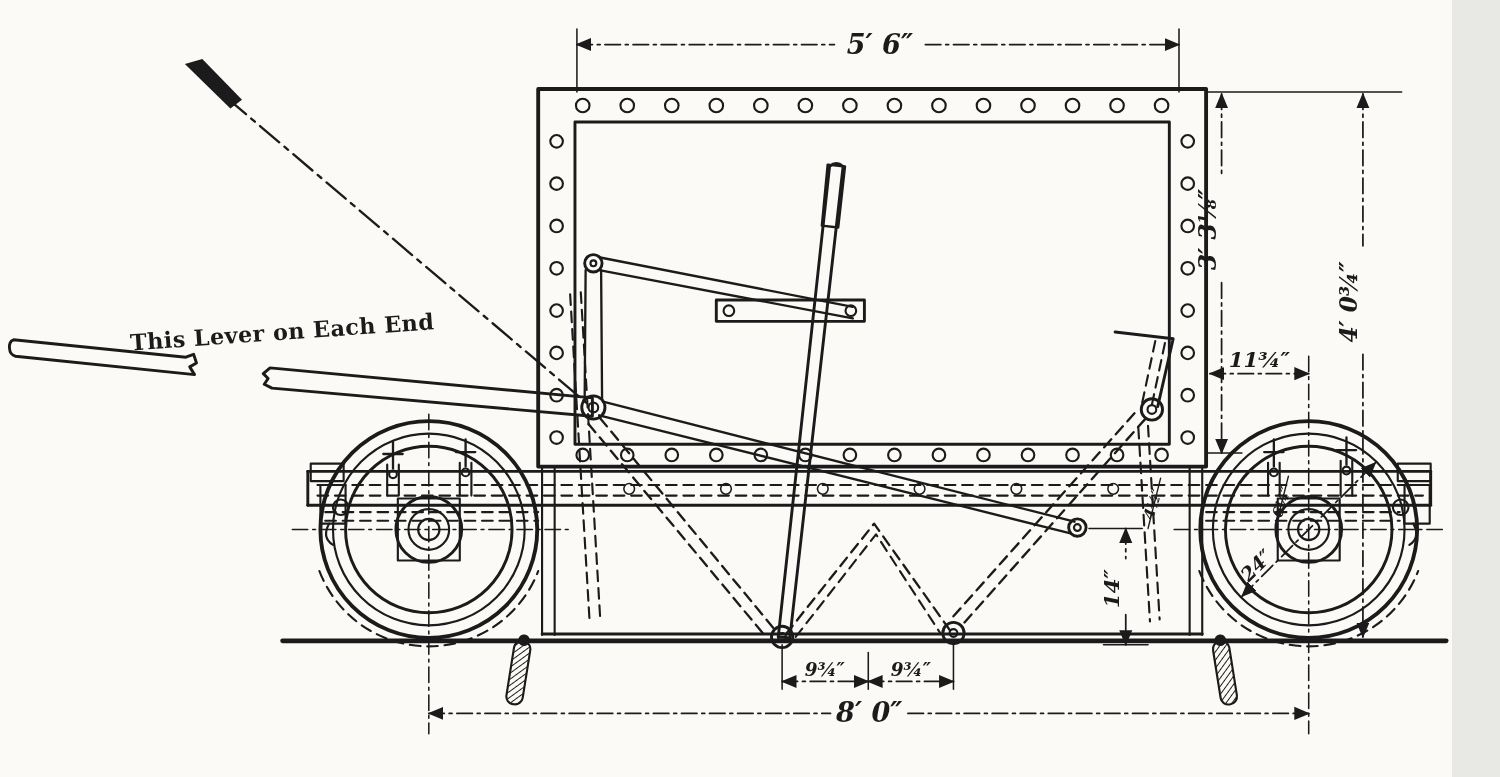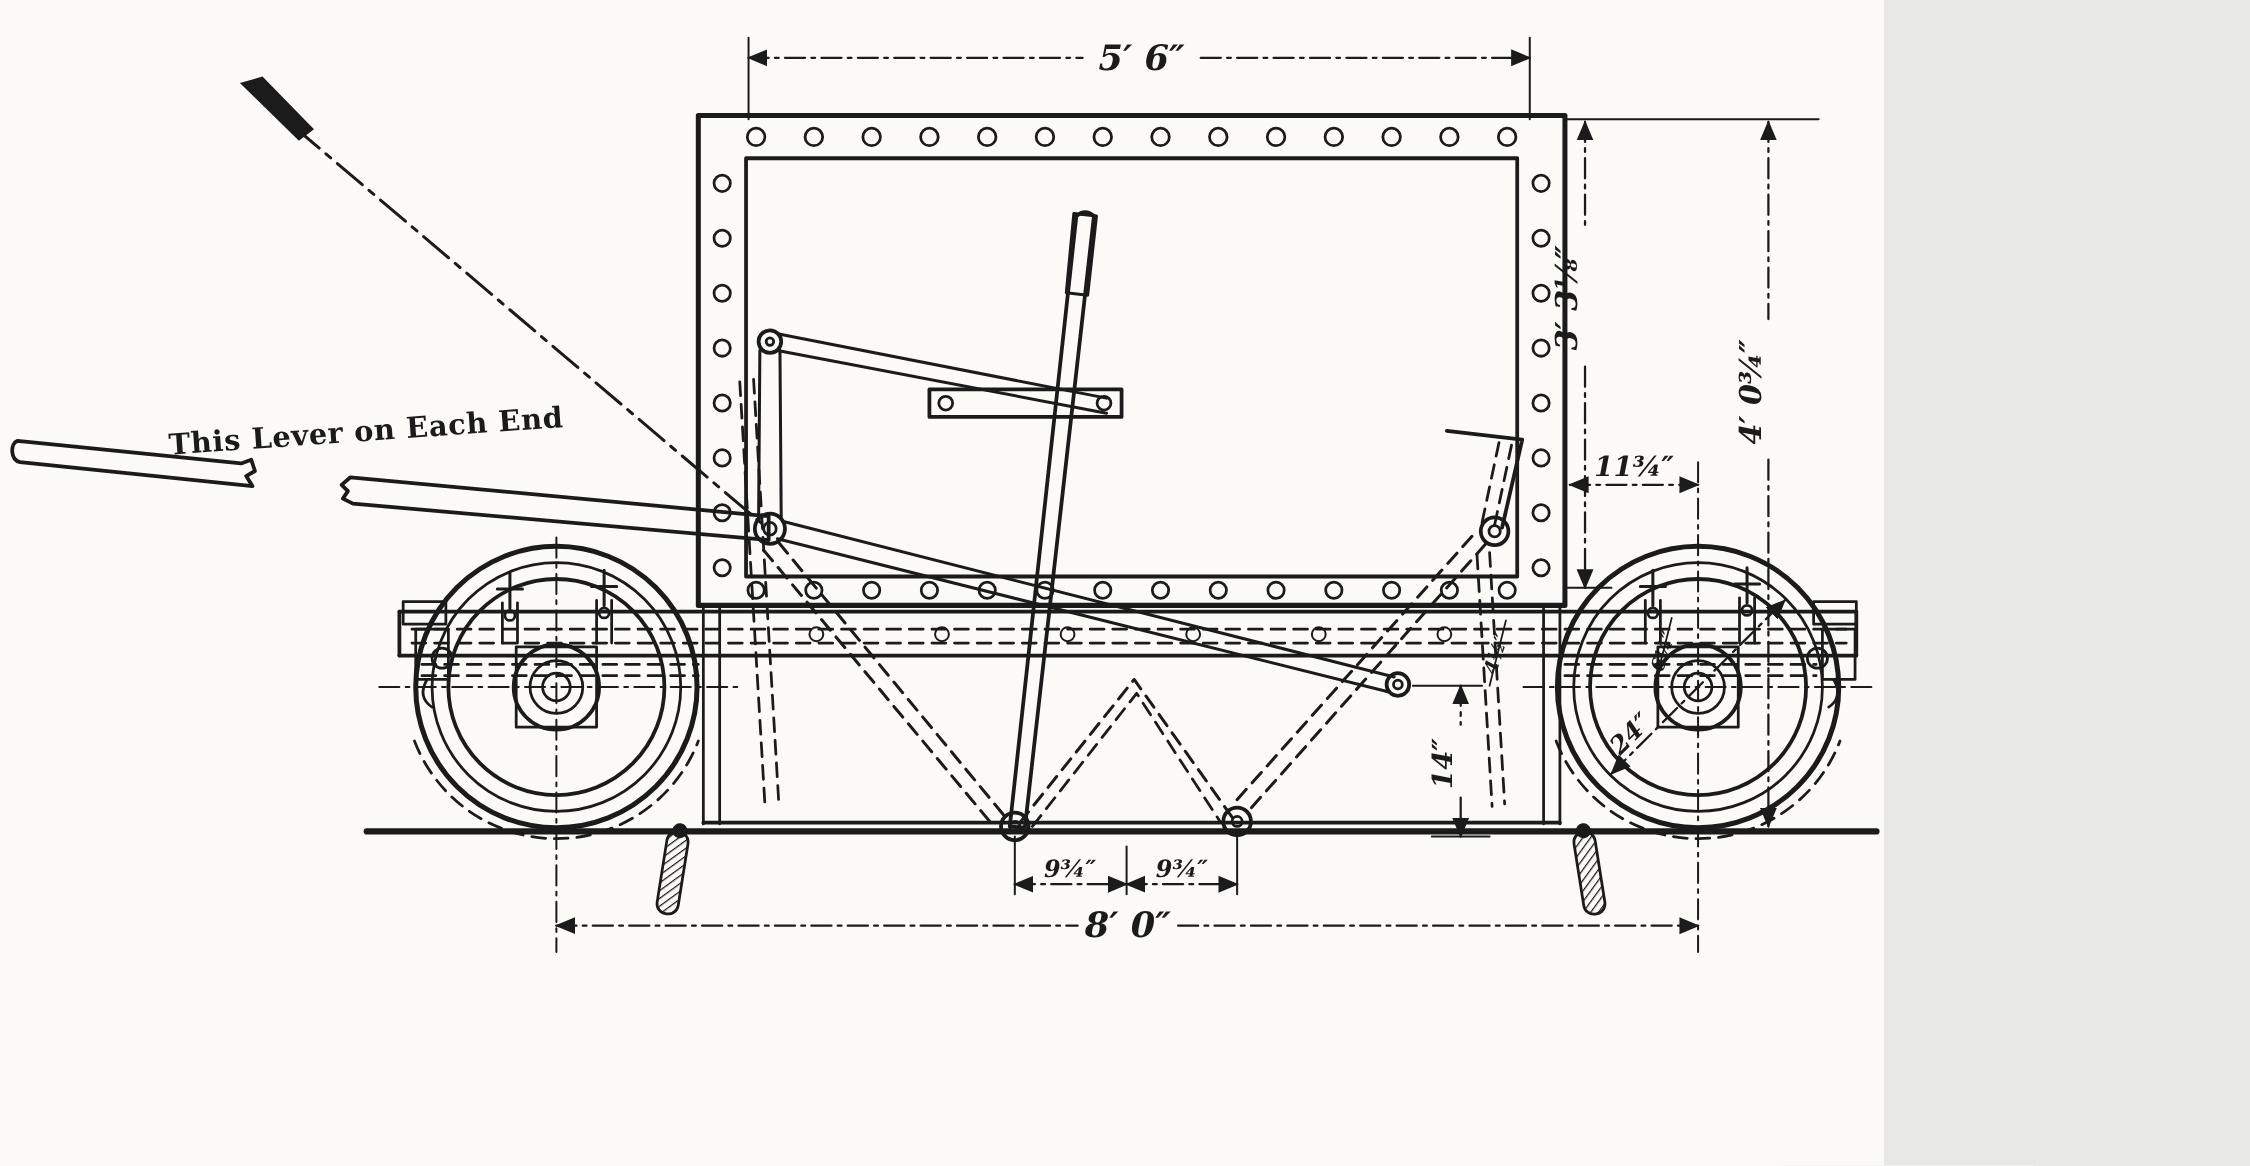--- a/index.html
+++ b/index.html
@@ -1,19 +1,19 @@
 <!DOCTYPE html>
 <html style="--ink: #1b1b1b; --bg: #fbfaf7;"><head>
 <meta charset="utf-8">
 <style>
   :root { --ink:#1b1b1b; --bg:#fbfaf7; }
   html,body { margin:0; padding:0; }
   body { background:#e8e8e4; font-family:"DejaVu Serif", serif; }
   #stage {
-    position:relative; width:1256px; height:777px;
+    position:relative; width:1452px; height:777px;
     background:var(--bg); overflow:hidden;
   }
   #dwg { position:absolute; inset:0; }
   
   #dwg .ln { fill:none; stroke:var(--ink); stroke-linecap:round; stroke-linejoin:round; }
   #dwg .s1 { stroke-width:1.4; }
   #dwg .s16{ stroke-width:1.6; }
   #dwg .s2 { stroke-width:2.2; }
   #dwg .s24{ stroke-width:2.4; }
   #dwg .s3 { stroke-width:3; }

